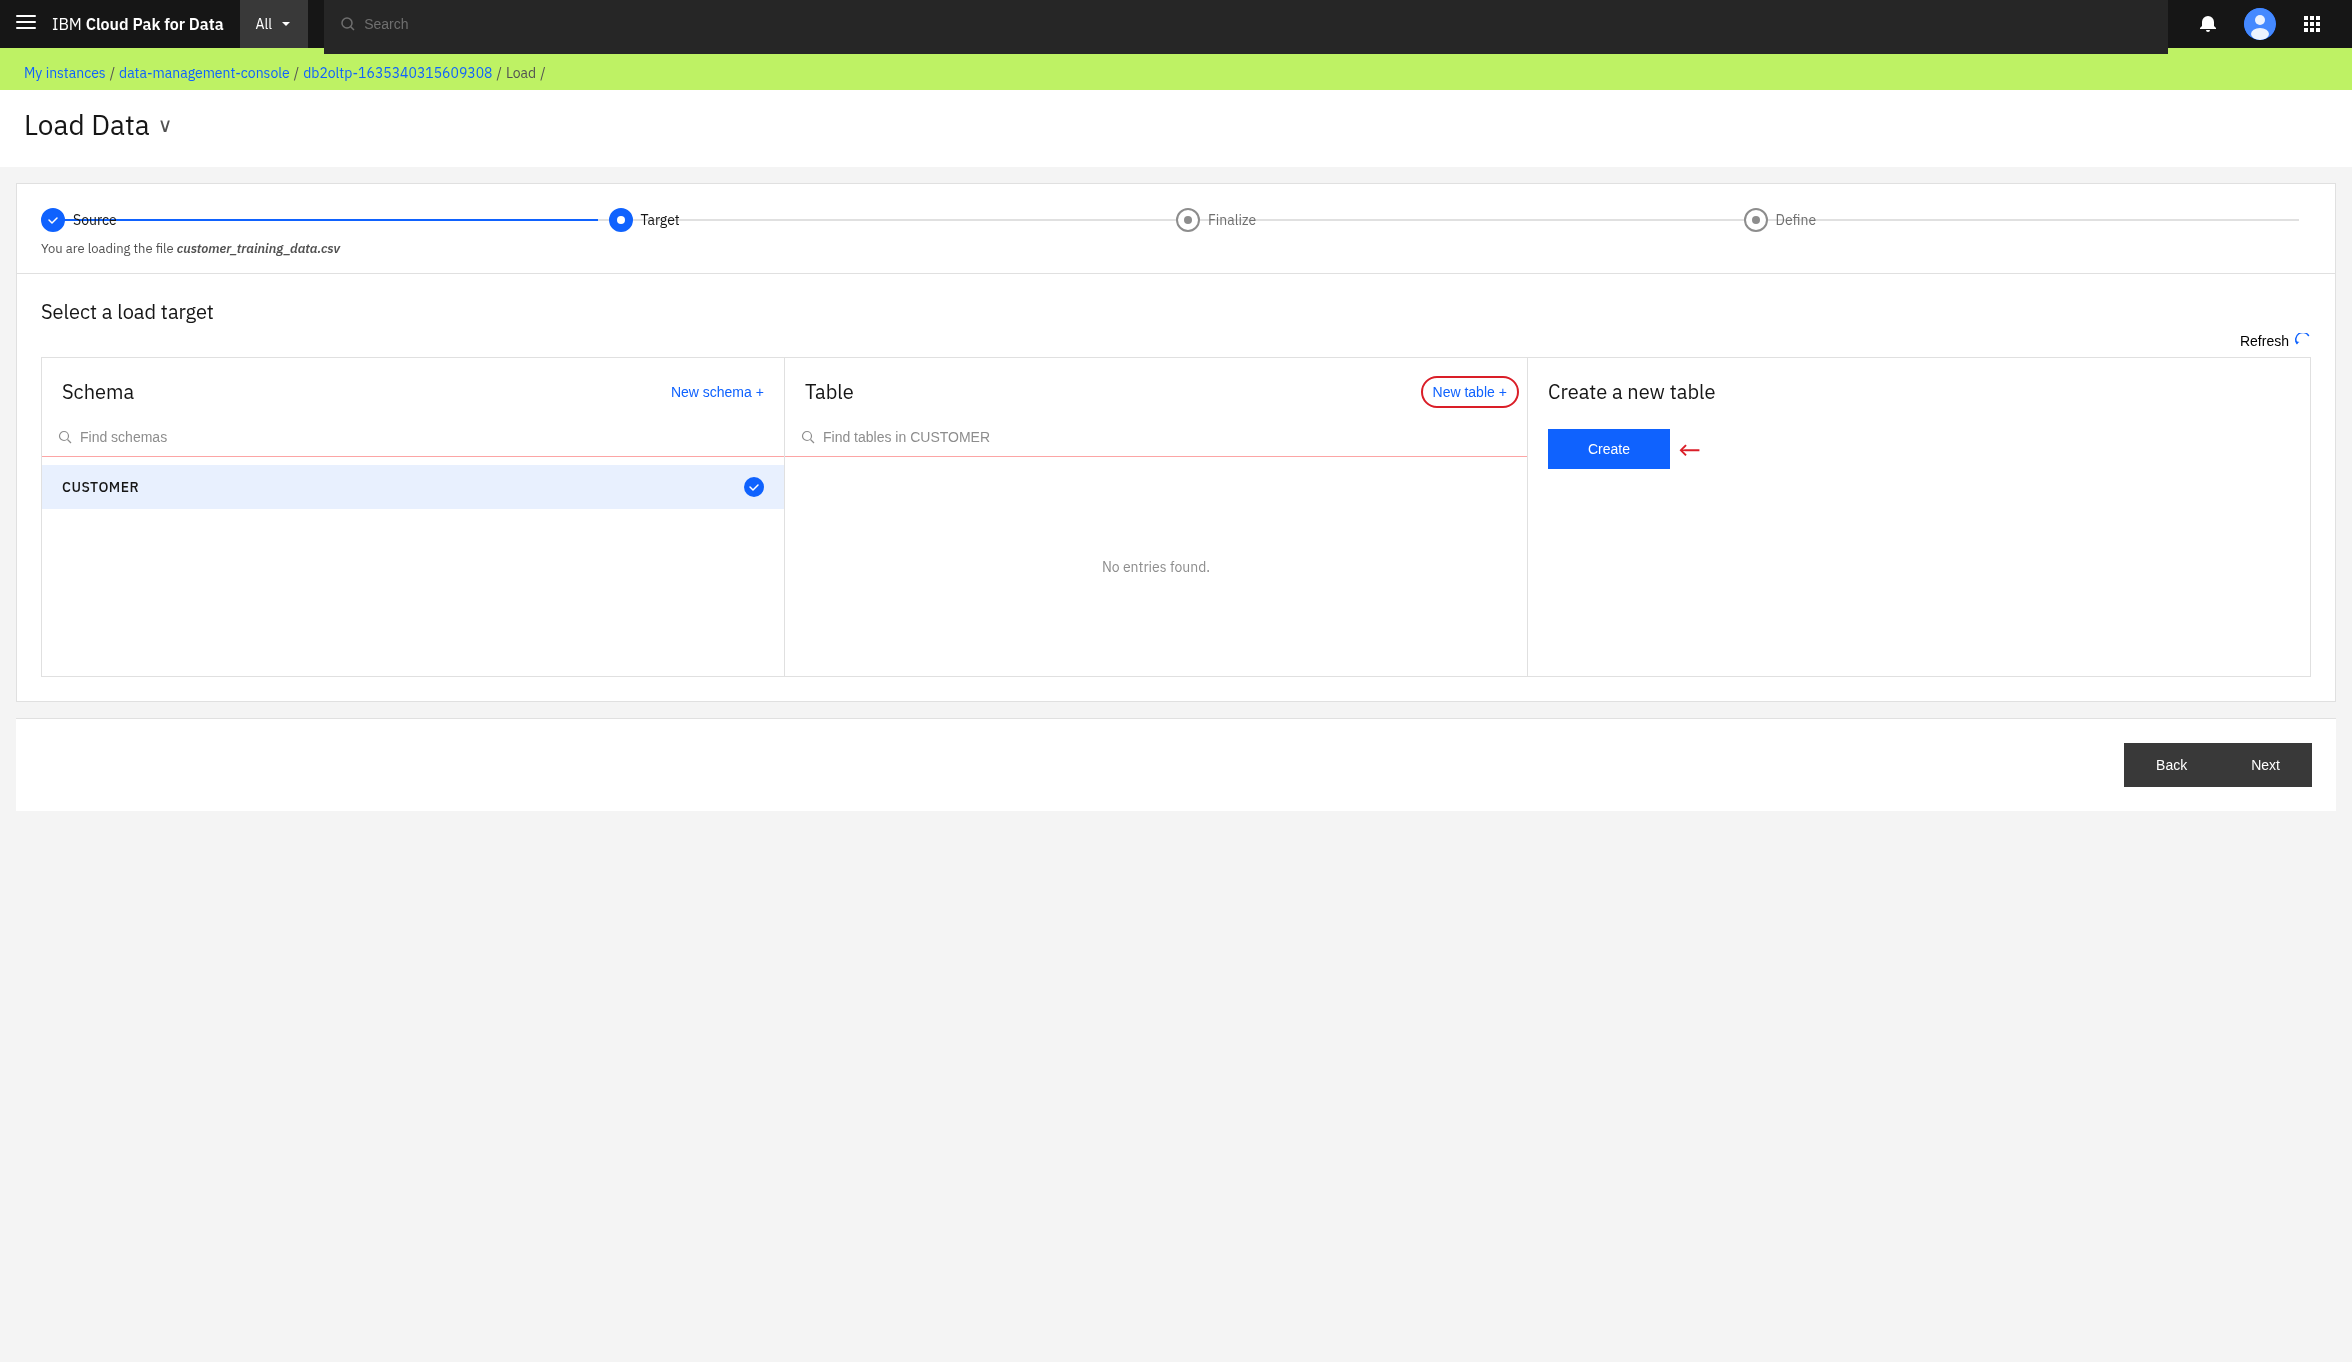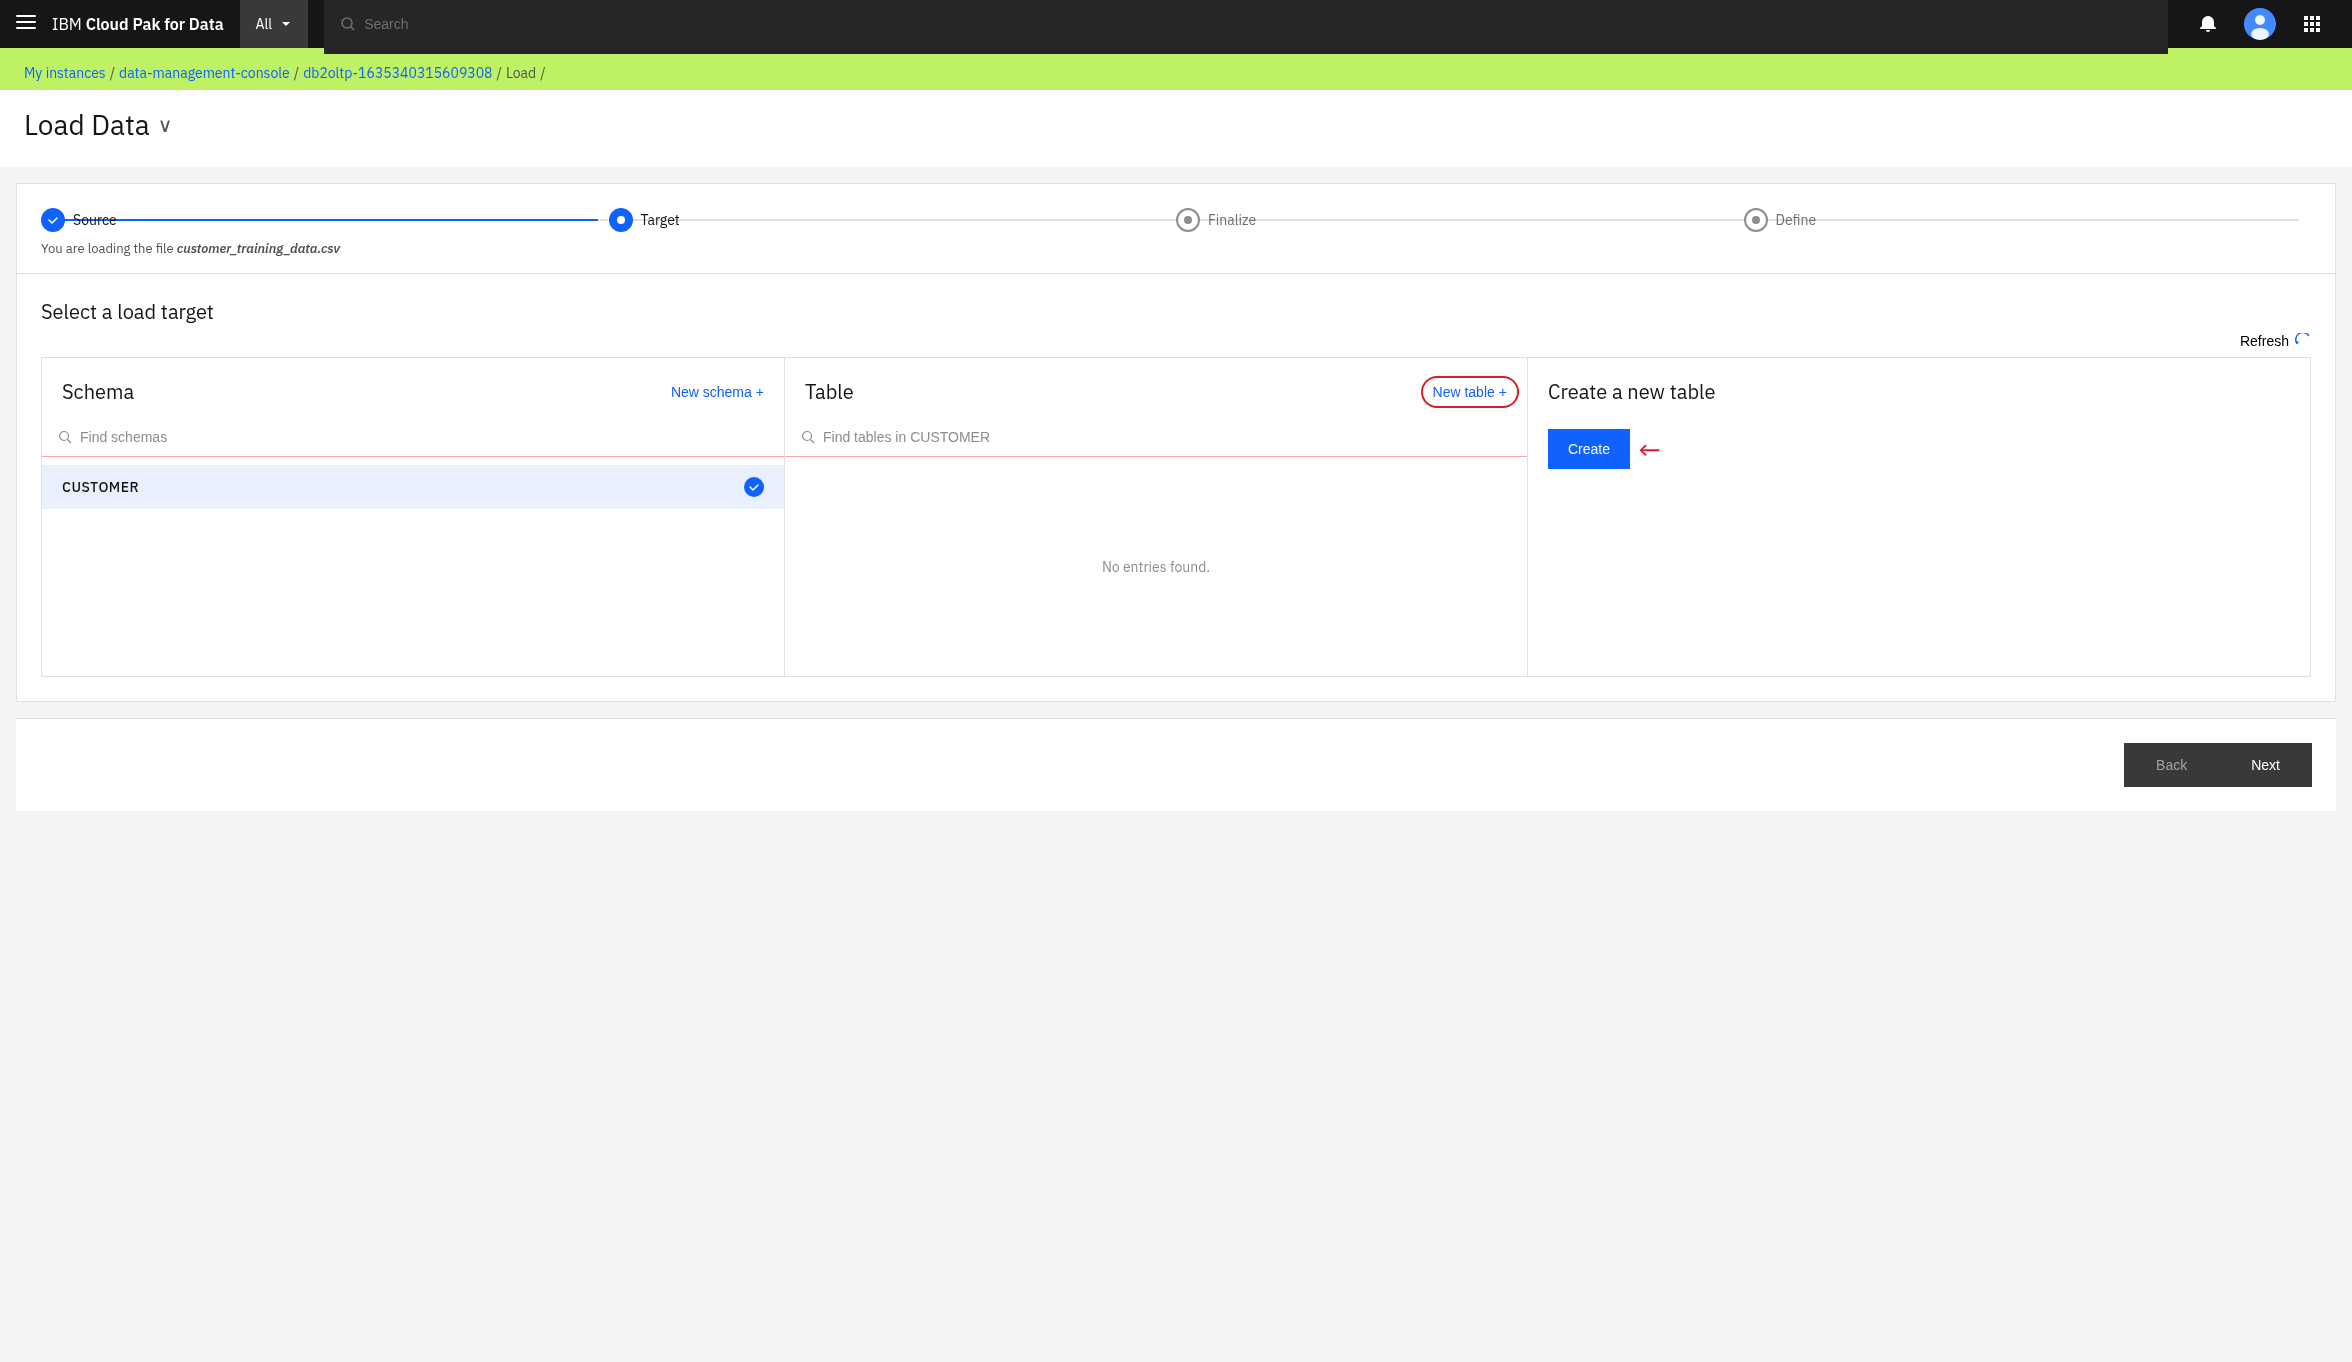--- a/index.html
+++ b/index.html
@@ -332,21 +332,21 @@
       font-size: 14px;
       border: 2px solid #0f62fe;
       outline: none;
       color: #161616;
       background: #fff;
     }
     .create-button {
       background: #0f62fe;
       color: #fff;
       border: none;
-      padding: 12px 20px;
+      padding: 12px 40px;
       font-size: 14px;
       cursor: pointer;
       font-weight: 400;
       align-self: flex-start;
       text-align: right;
     }
 
     
     .arrow-container {
       display: flex;
@@ -364,21 +364,21 @@
       display: flex;
       justify-content: flex-end;
       padding: 24px 24px;
       gap: 0;
       background: #fff;
       border-top: 1px solid #e0e0e0;
       margin: 0 16px 16px;
     }
     .btn-back {
       background: #393939;
-      color: #a3a3a3;
+      color: #ffffff;
       border: none;
       padding: 14px 32px;
       font-size: 14px;
       cursor: pointer;
     }
     .btn-next {
       background: #393939;
       color: #fff;
       border: none;
       padding: 14px 32px;

